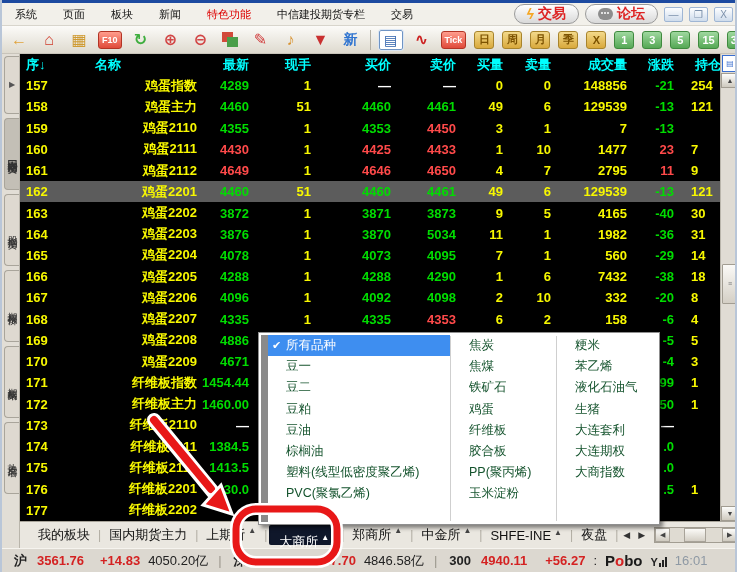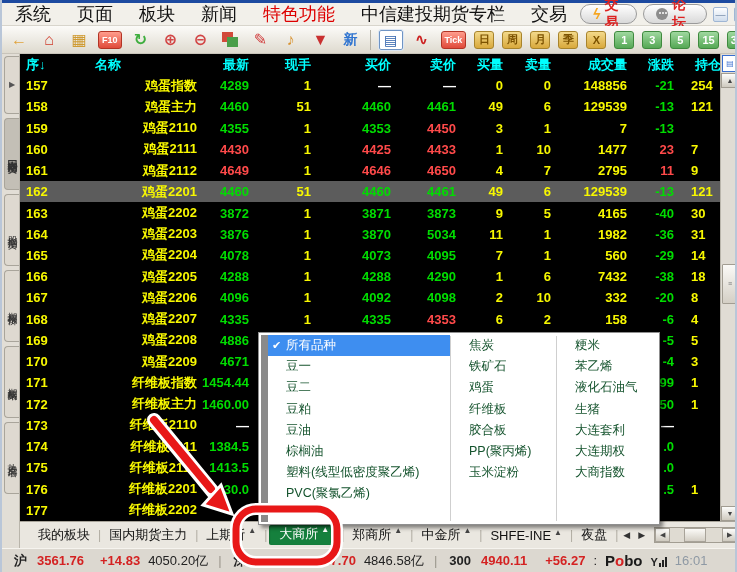--- a/index.html
+++ b/index.html
@@ -3,21 +3,21 @@
 <meta charset="utf-8">
 <style>
   html,body{margin:0;padding:0;background:#8ea6c8;}
   *{box-sizing:border-box;font-family:"Liberation Sans","DejaVu Sans",sans-serif;}
   .window{position:relative;width:737px;height:572px;background:#ece9e2;overflow:hidden;
           border-left:2px solid #b9c6d8;border-right:2px solid #b9c6d8;}
   
   .titlestrip{position:absolute;left:0;top:0;width:737px;height:3px;background:#1d4aa0;}
   .menubar{position:absolute;left:0;top:3px;width:737px;height:23px;background:#f2f0ea;
            display:flex;align-items:center;border-bottom:1px solid #d8d5cc;}
-  .menu-item{font-size:18px;color:#111;padding:0 13px;white-space:nowrap;cursor:default;}
+  .menu-item{font-size:11px;color:#111;padding:0 13px;white-space:nowrap;cursor:default;}
   .menu-item.accent{color:#dd0000;}
   .mb-right{margin-left:auto;display:flex;align-items:center;gap:6px;padding-right:6px;}
   .pill-btn{display:flex;align-items:center;gap:4px;border:1px solid #9a9a9a;border-radius:11px;
             background:linear-gradient(#ffffff,#d9d9d9);padding:1px 12px;height:20px;
             font-size:14px;font-weight:bold;color:#d22;cursor:pointer;} 
   .bolt-glyph{color:#f5a623;font-weight:bold;font-style:italic;font-size:14px;}
   .bubble{width:15px;height:12px;background:#8d8d8d;border-radius:7px;position:relative;display:inline-block;}
   .bubble::after{content:"";position:absolute;left:3px;bottom:-3px;border:3px solid transparent;border-top-color:#8d8d8d;}
   .bubble i{position:absolute;left:3px;top:4px;width:2px;height:2px;background:#fff;border-radius:50%;box-shadow:3px 0 #fff,6px 0 #fff;}
   .winbtn{width:19px;height:15px;border:1px solid #9fb6d4;background:linear-gradient(#fdfeff,#cfdcec);
@@ -76,21 +76,21 @@
   .pseparator{position:absolute;top:3px;bottom:3px;width:1px;background:#cfcfcf;}
   .pcol{position:absolute;top:2px;bottom:2px;}
   .pitem{height:21.2px;display:flex;align-items:center;font-size:12.5px;color:#14532d;padding-left:18px;cursor:pointer;white-space:nowrap;}
   .pitem.hl{background:#3e8ef0;color:#fff;position:relative;}
   .pitem.hl .chk{position:absolute;left:4px;font-size:11px;color:#fff;}
   
   .bottom-bar{position:absolute;left:18px;top:521px;width:719px;height:27px;background:#eae7e0;
               border-top:1px solid #a8a49a;display:flex;align-items:center;padding-left:12px;}
   .btab{font-size:13px;color:#111;padding:0 6px;white-space:nowrap;cursor:pointer;display:flex;align-items:flex-start;gap:3px;}
   .btab .tri{font-size:8px;color:#444;}
-  .btab.sel{background:#15803d;color:#fff;border-radius:2px;height:20px;padding:0 10px;box-shadow:inset 0 1px 2px rgba(0,0,0,.4);}
+  .btab.sel{background:#0f172a;color:#fff;border-radius:2px;height:20px;padding:8px 10px;box-shadow:inset 0 1px 2px rgba(0,0,0,.4);}
   .btab.sel .tri{color:#fff;}
   .bsep{color:#b0aca2;font-size:12px;padding:0 2px;}
   .bnav{margin-left:auto;display:flex;align-items:center;gap:2px;padding-right:4px;}
   .bnav .nbtn{font-size:9px;color:#333;padding:0 3px;cursor:pointer;}
   .hscroll{display:flex;align-items:center;border:1px solid #a29d92;background:#dfdbd2;height:16px;margin-left:4px;}
   .hscroll .harr{width:15px;height:14px;background:linear-gradient(#fdfdfb,#cfcabf);border:1px solid #a8a399;
                  font-size:7px;color:#444;display:flex;align-items:center;justify-content:center;cursor:pointer;}
   .hscroll .htrack{width:52px;height:14px;position:relative;}
   .hscroll .hthumb{position:absolute;left:14px;top:0;width:22px;height:14px;background:linear-gradient(#fbfaf7,#d4cfc5);
                    border:1px solid #a8a399;cursor:grab;}
@@ -493,20 +493,21 @@
         <div class="pitem">豆一</div>
         <div class="pitem">豆二</div>
         <div class="pitem">豆粕</div>
         <div class="pitem">豆油</div>
         <div class="pitem">棕榈油</div>
         <div class="pitem">塑料(线型低密度聚乙烯)</div>
         <div class="pitem">PVC(聚氯乙烯)</div>
       </div>
     <div class="pcol" id="pcol2" style="left:192px;width:105px">
         <div class="pitem">焦炭</div>
+        <div class="pitem">焦煤</div>
         <div class="pitem">铁矿石</div>
         <div class="pitem">鸡蛋</div>
         <div class="pitem">纤维板</div>
         <div class="pitem">胶合板</div>
         <div class="pitem">PP(聚丙烯)</div>
         <div class="pitem">玉米淀粉</div>
       </div>
     <div class="pcol" id="pcol3" style="left:298px;width:102px">
         <div class="pitem">粳米</div>
         <div class="pitem">苯乙烯</div>

